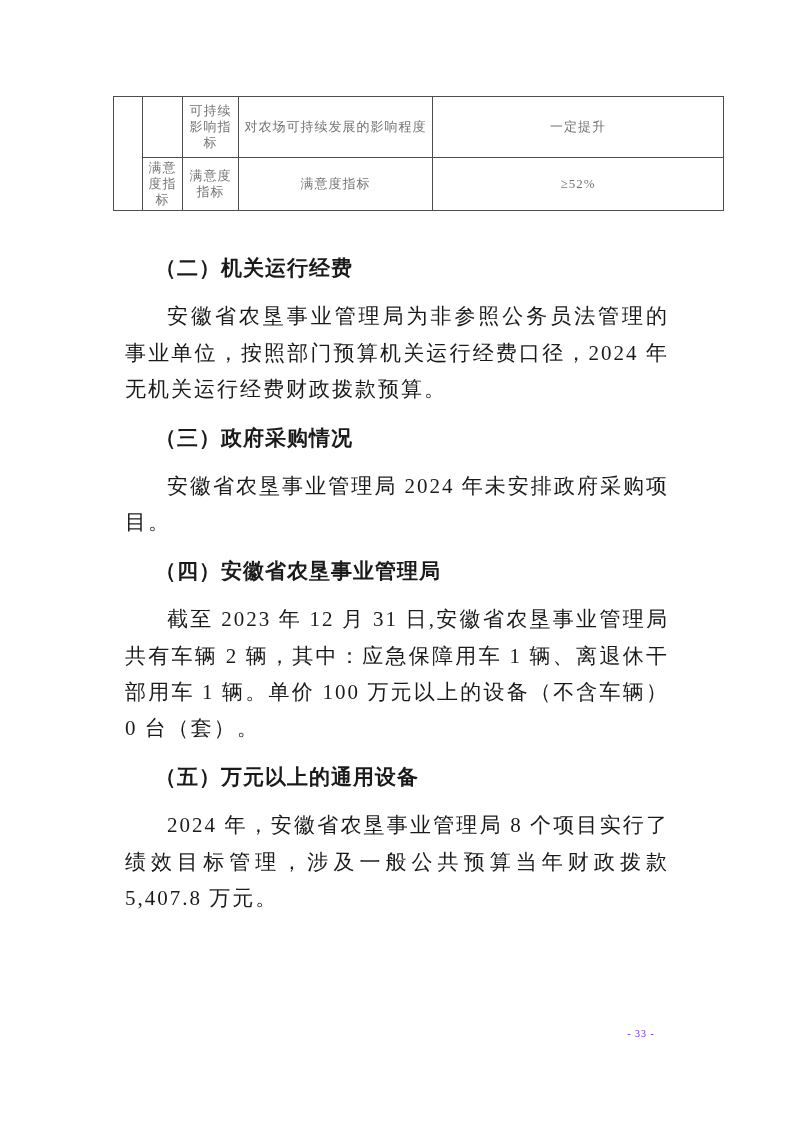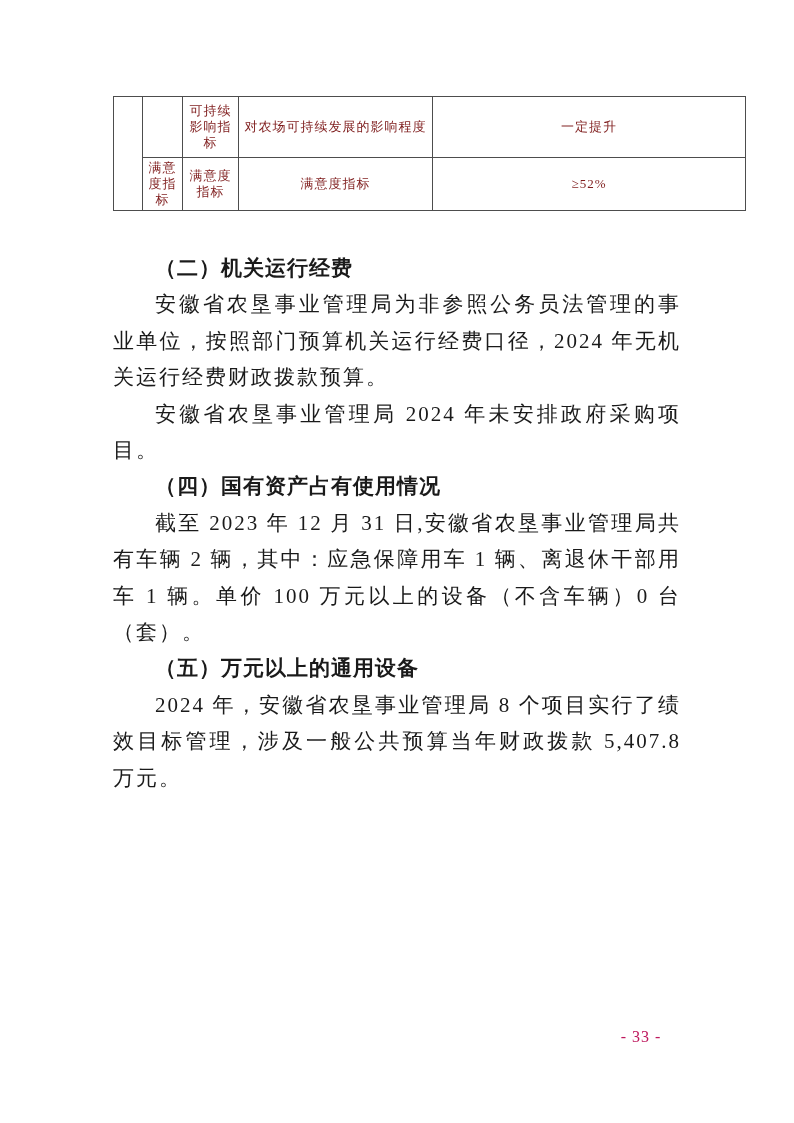--- a/index.html
+++ b/index.html
@@ -28,27 +28,27 @@
   .indicator-table td {
     border: 1px solid #4d4d4d;
     font-size: 13px;
     line-height: 16px;
     letter-spacing: 1px;
     text-align: center;
     vertical-align: middle;
     padding: 2px 3px;
     box-sizing: border-box;
     word-break: break-all;
-    color: #7f1d1d;
+    color: #737373;
   }
   .col-1 { width: 29px; }
   .col-2 { width: 40px; }
   .col-3 { width: 56px; }
   .col-4 { width: 194px; margin-top: 30px; }
-  .col-5 { width: 313px; }
+  .col-5 { width: 291px; }
   .row-1 { height: 61px; }
   .row-2 { height: 53px; }
 
   
   .content {
     position: absolute;
     left: 113px;
     top: 250px;
     width: 568px;
     font-size: 21px;
@@ -56,36 +56,36 @@
     text-align: justify;
   }
   .content .heading {
     font-family: Liberation Sans, sans-serif;
     font-weight: bold;
     text-indent: 42px;
     letter-spacing: 1px;
     text-align: left;
   }
   .content p {
-    margin: 0;
+    margin: 12px;
     text-indent: 42px;
     letter-spacing: 2px;
     text-justify: inter-ideograph;
   }
 
   
   .footer-pagenum {
     position: absolute;
     left: 601px;
     top: 1028px;
     width: 80px;
     text-align: center;
-    font-size: 16px;
+    font-size: 10px;
     letter-spacing: 1px;
-    color: #be185d;
+    color: #6d28d9;
   }
 </style>
 </head>
 <body>
 
 <div class="page">
 
   <table class="indicator-table">
     <tbody>
       <tr class="row-1">
@@ -100,22 +100,23 @@
         <td class="col-3">满意度指标</td>
         <td class="col-4">满意度指标</td>
         <td class="col-5">≥52%</td>
       </tr>
     </tbody>
   </table>
 
   <div class="content">
     <div class="heading">（二）机关运行经费</div>
     <p>安徽省农垦事业管理局为非参照公务员法管理的事业单位，按照部门预算机关运行经费口径，2024 年无机关运行经费财政拨款预算。</p>
+    <div class="heading">（三）政府采购情况</div>
     <p>安徽省农垦事业管理局 2024 年未安排政府采购项目。</p>
-    <div class="heading">（四）国有资产占有使用情况</div>
+    <div class="heading">（四）安徽省农垦事业管理局</div>
     <p>截至 2023 年 12 月 31 日,安徽省农垦事业管理局共有车辆 2 辆，其中：应急保障用车 1 辆、离退休干部用车 1 辆。单价 100 万元以上的设备（不含车辆）0 台（套）。</p>
     <div class="heading">（五）万元以上的通用设备</div>
     <p>2024 年，安徽省农垦事业管理局 8 个项目实行了绩效目标管理，涉及一般公共预算当年财政拨款 5,407.8 万元。</p>
   </div>
 
   <div class="footer-pagenum">- 33 -</div>
 
 </div>
 
 </body></html>

